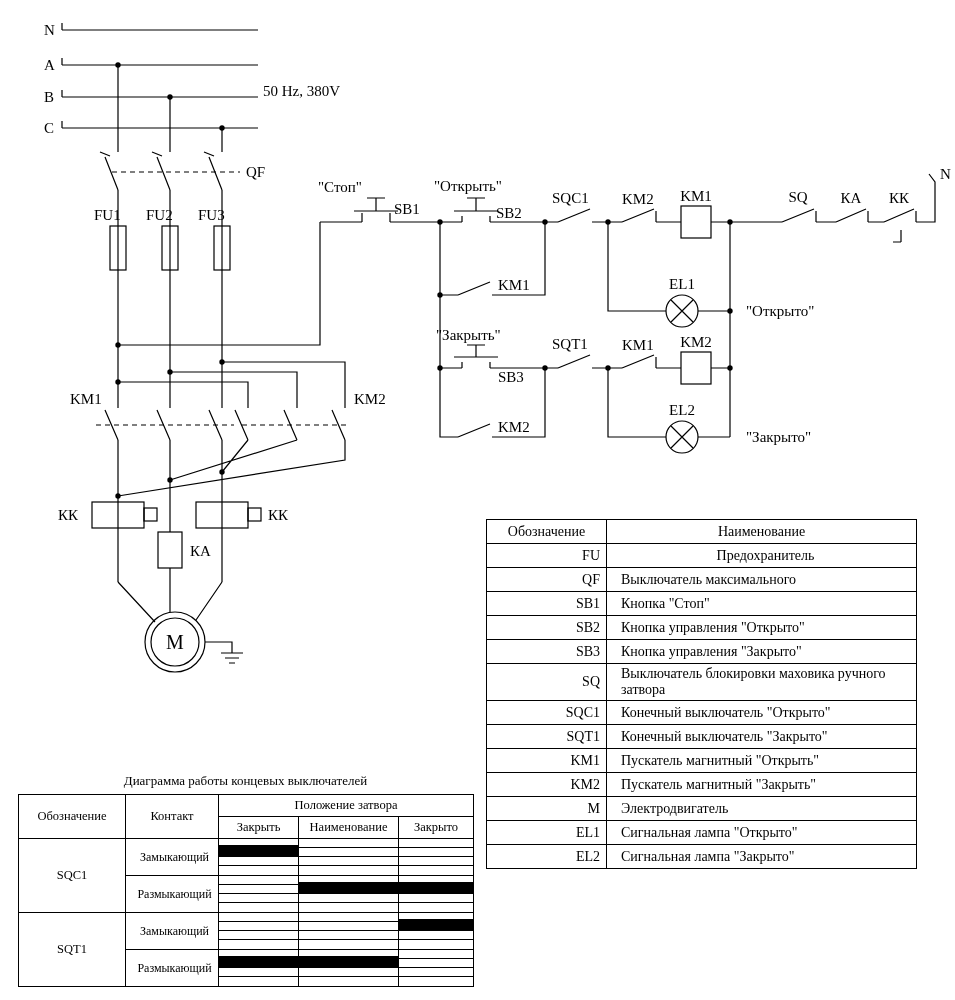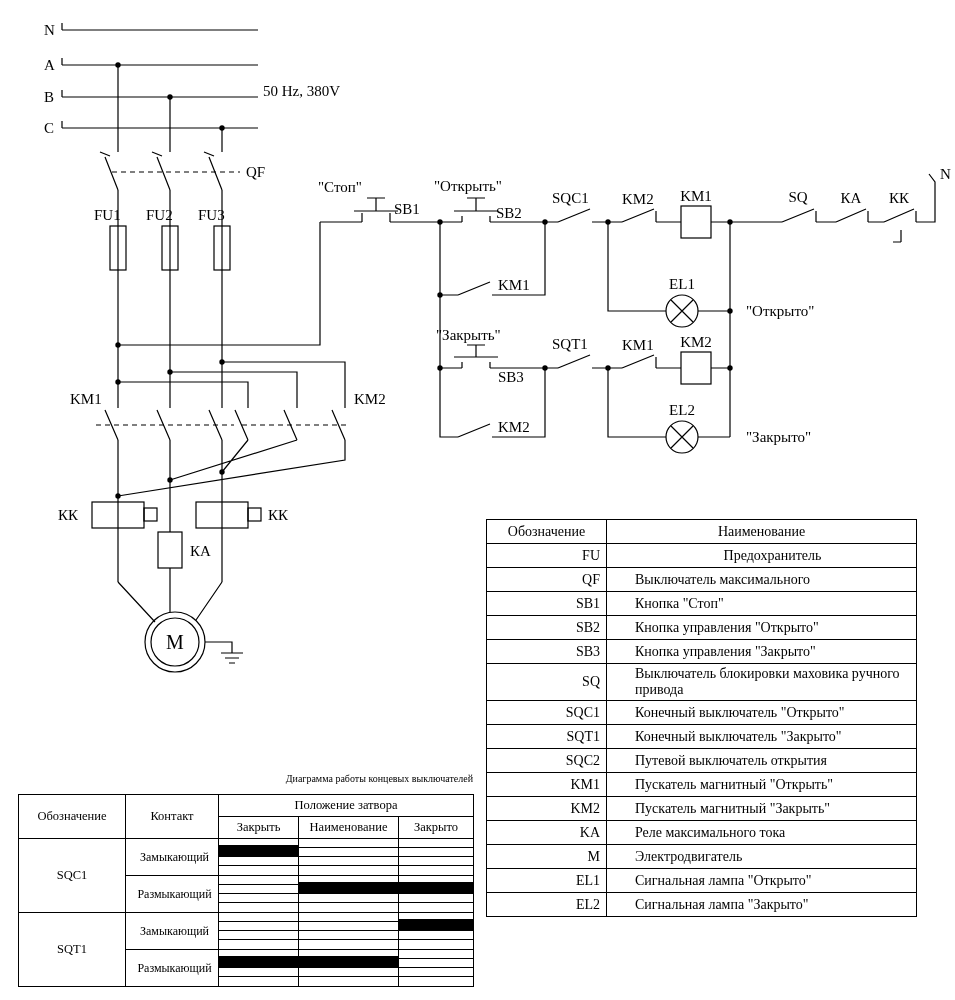--- a/index.html
+++ b/index.html
@@ -10,25 +10,25 @@
   svg text.big{font-size:20px}
 
   table{border-collapse:collapse}
 
   
   .legend-wrap{position:absolute;left:486px;top:519px}
   .legend{width:430px;table-layout:fixed}
   .legend th,.legend td{border:1px solid #000;font-size:14px;padding:2px 6px;height:24px;vertical-align:middle}
   .legend th{font-weight:normal;text-align:center}
   .legend td.code{text-align:right}
-  .legend td.name{padding-left:28px}
+  .legend td.name{padding-left:14px}
   .legend tbody tr:first-child td.name{text-align:center}
 
   
-  .timing-title{position:absolute;left:18px;top:773px;width:455px;text-align:right;font-size:10px}
+  .timing-title{position:absolute;left:18px;top:773px;width:455px;text-align:center;font-size:13px}
   .timing-wrap{position:absolute;left:18px;top:794px}
   .timing{width:455px;table-layout:fixed}
   .timing th,.timing td{border:1px solid #000;font-size:12.5px;font-weight:normal;padding:0;vertical-align:middle}
   .timing th{height:22px;text-align:center}
   .timing td{height:36px}
   .timing td.des{text-align:center}
   .timing td.con{text-align:center;padding-left:5px;font-size:12px}
   .timing td.trk{position:relative;padding:0}
   .track{position:relative;height:36px}
   .track i{position:absolute;left:-1px;right:-1px;top:8px;height:1px;background:#000}
@@ -234,45 +234,37 @@
           <tr>
             <td class="code">SB2</td>
             <td class="name">Кнопка управления "Открыто"</td>
           </tr>
           <tr>
             <td class="code">SB3</td>
             <td class="name">Кнопка управления "Закрыто"</td>
           </tr>
           <tr>
             <td class="code">SQ</td>
-            <td class="name">Выключатель блокировки маховика ручного привода</td>
+            <td class="name">Выключатель блокировки маховика ручного затвора</td>
           </tr>
           <tr>
             <td class="code">SQC1</td>
             <td class="name">Конечный выключатель "Открыто"</td>
           </tr>
           <tr>
             <td class="code">SQT1</td>
             <td class="name">Конечный выключатель "Закрыто"</td>
           </tr>
           <tr>
-            <td class="code">SQC2</td>
-            <td class="name">Путевой выключатель открытия</td>
-          </tr>
-          <tr>
             <td class="code">KM1</td>
             <td class="name">Пускатель магнитный "Открыть"</td>
           </tr>
           <tr>
             <td class="code">KM2</td>
             <td class="name">Пускатель магнитный "Закрыть"</td>
-          </tr>
-          <tr>
-            <td class="code">KA</td>
-            <td class="name">Реле максимального тока</td>
           </tr>
           <tr>
             <td class="code">M</td>
             <td class="name">Электродвигатель</td>
           </tr>
           <tr>
             <td class="code">EL1</td>
             <td class="name">Сигнальная лампа "Открыто"</td>
           </tr>
           <tr>

